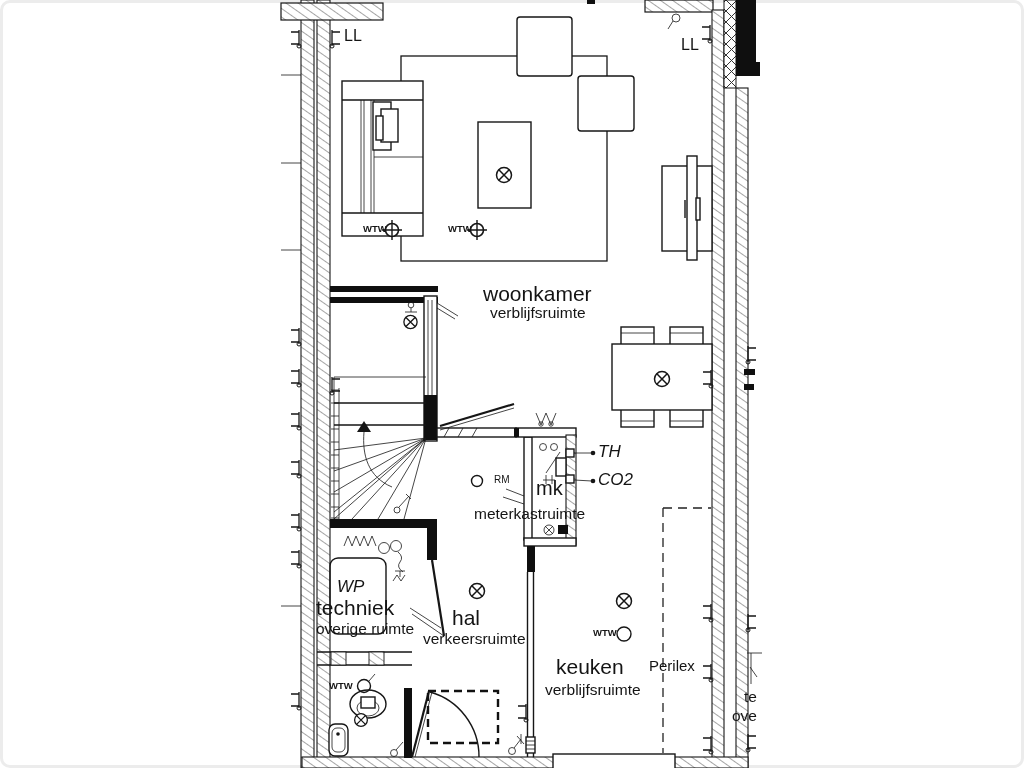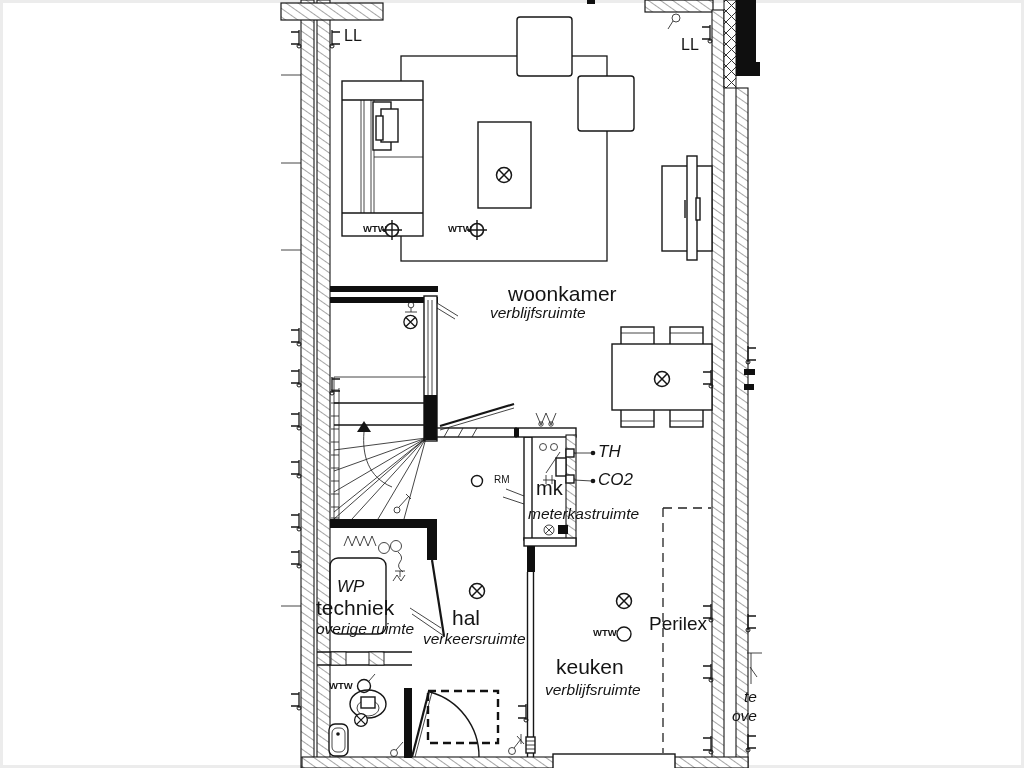--- a/index.html
+++ b/index.html
@@ -1,21 +1,21 @@
 <!DOCTYPE html>
 <html><head>
 <meta charset="utf-8">
 <style>
   html,body{margin:0;padding:0;background:#fff;}
   .viewport{position:relative;width:1024px;height:768px;background:#ffffff;overflow:hidden;
-            box-shadow:inset 0 0 0 3px #ececec;font-family:"Liberation Sans",sans-serif;}
+            box-shadow:inset 0 0 0 3px #ececec;font-family:"Liberation Sans",sans-serif;border-radius:10px;}
   .plan-svg{position:absolute;left:0;top:0;}
   .lbl{position:absolute;color:#141414;white-space:nowrap;line-height:1;letter-spacing:0;}
-  .t21{font-size:21px;} .t24{font-size:20px;} .t15{font-size:15.5px;font-style:italic;} .t17{font-size:17px;font-style:italic;}
-  .t16{font-size:16px;} .t14{font-size:19px;} .t10{font-size:10px;margin-left:44px;} .t9{font-size:9.5px;font-weight:bold;}
+  .t21{font-size:21px;} .t24{font-size:20px;} .t15{font-size:15.5px;} .t17{font-size:17px;font-style:italic;}
+  .t16{font-size:16px;} .t14{font-size:15px;margin-top:44px;} .t10{font-size:10px;margin-left:44px;} .t9{font-size:9.5px;font-weight:bold;}
   .ln{stroke:#161616;fill:none;}
   .thick{stroke-width:2.2;} .med{stroke-width:1.4;} .thin{stroke-width:0.8;}
   .wht{fill:#ffffff;stroke:#161616;stroke-width:1.4;}
   .blk{fill:#0f0f0f;stroke:none;}
 </style>
 </head>
 <body>
 
 <div class="viewport">
 
@@ -281,25 +281,25 @@
     <use href="#sock" transform="translate(748,622)"></use>
     <use href="#sock" transform="translate(748,742)"></use>
 
     <use href="#sock" transform="translate(526,712) scale(-1,1)"></use>
   </g>
 </svg>
 
 <span class="lbl t16" style="left:344px;top:28px">LL</span>
 <span class="lbl t16" style="left:681px;top:37px">LL</span>
 
-<span class="lbl t21" style="left:508px;top:283px">woonkamer</span>
+<span class="lbl t21" style="left:483px;top:283px">woonkamer</span>
 <span class="lbl t15" style="left:490px;top:305px">verblijfsruimte</span>
 
 <span class="lbl t24" style="left:536px;top:478px">mk</span>
-<span class="lbl t15" style="left:528px;top:506px">meterkastruimte</span>
+<span class="lbl t15" style="left:474px;top:506px">meterkastruimte</span>
 
 <span class="lbl t17" style="left:598px;top:443px">TH</span>
 <span class="lbl t17" style="left:598px;top:471px">CO2</span>
 <span class="lbl t10" style="left:450px;top:475px">RM</span>
 <span class="lbl t17" style="left:337px;top:578px">WP</span>
 
 <span class="lbl t21" style="left:316px;top:597px">techniek</span>
 <span class="lbl t15" style="left:316px;top:621px">overige ruimte</span>
 
 <span class="lbl t21" style="left:452px;top:607px">hal</span>

